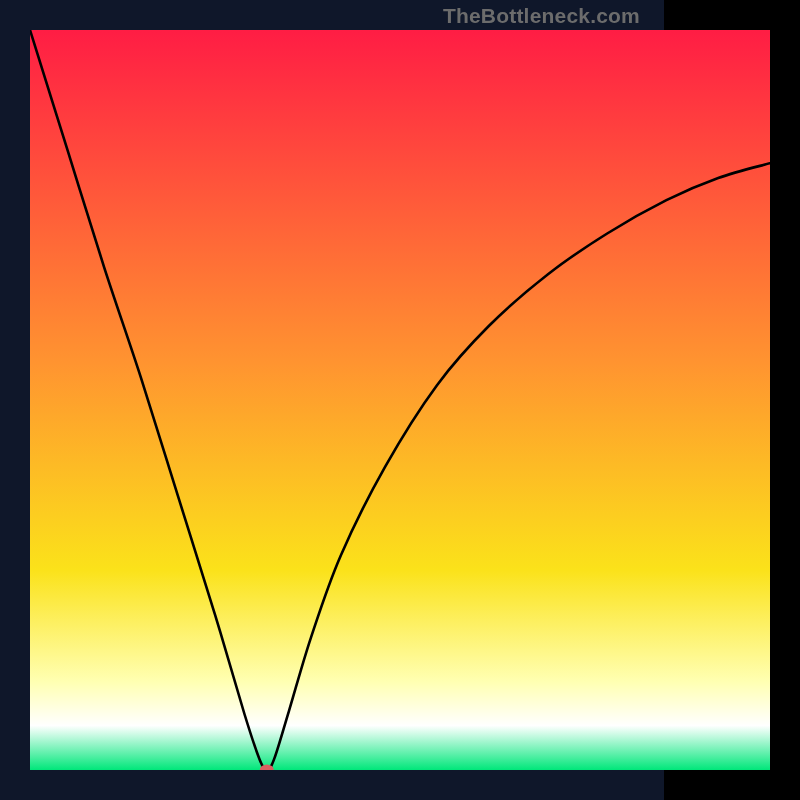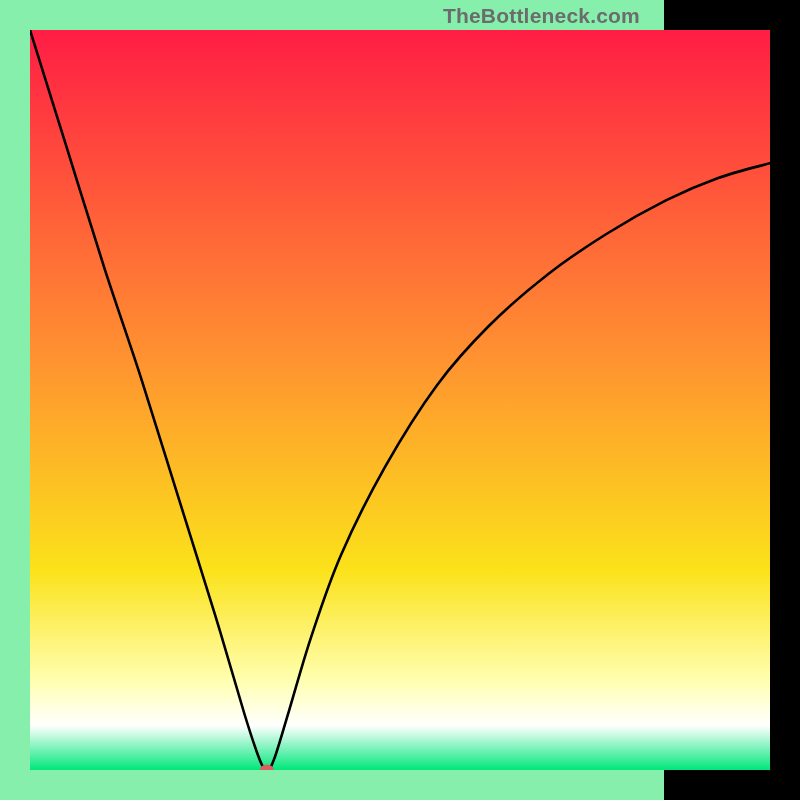--- a/index.html
+++ b/index.html
@@ -7,21 +7,21 @@
     padding: 0;
     width: 800px;
     height: 800px;
     background: #000;
     overflow: hidden;
   }
   .frame {
     position: relative;
     width: 664px;
     height: 800px;
-    background: #86efac;
+    background: #0f172a;
   }
   .plot {
     position: absolute;
     left: 30px;
     top: 30px;
     width: 740px;
     height: 740px;
   }
   .attribution {
     position: absolute;

